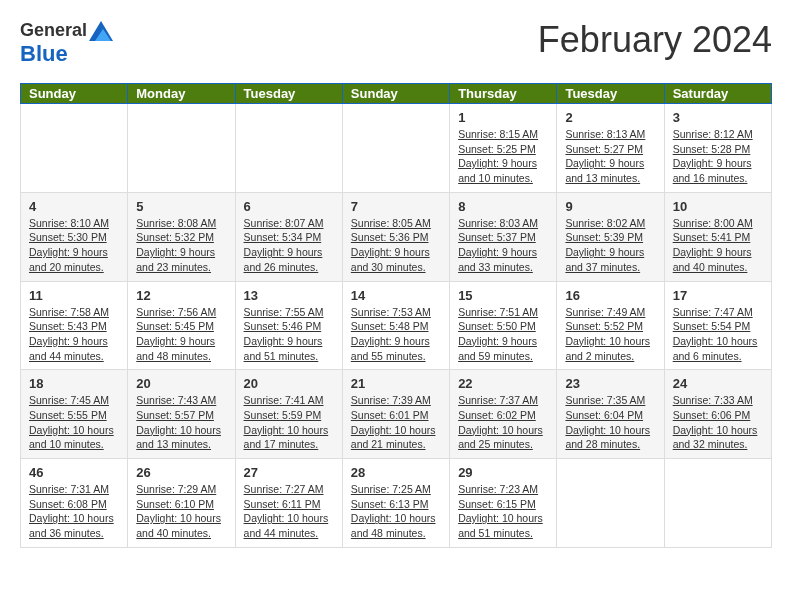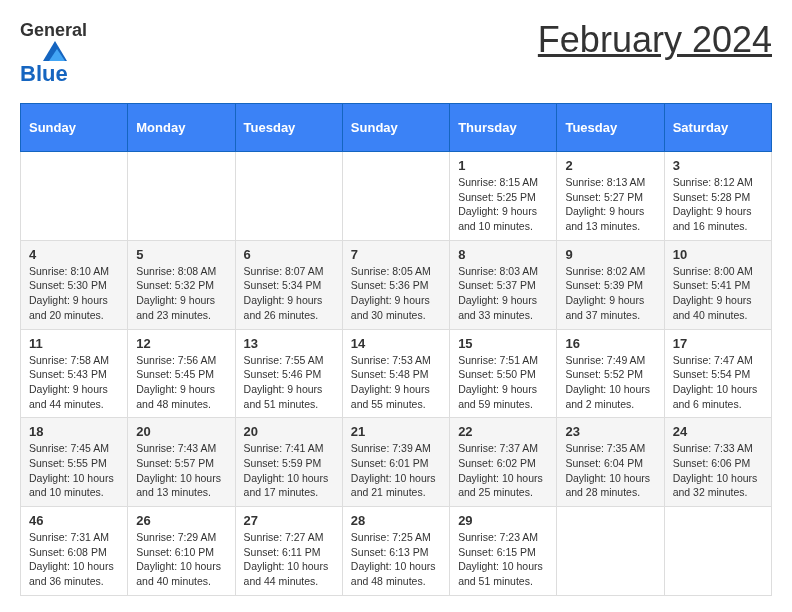--- a/index.html
+++ b/index.html
@@ -18,21 +18,20 @@
     }
     .logo {
       display: flex;
       flex-direction: column;
       align-items: flex-start;
     }
     .logo-text {
       display: flex;
       align-items: center;
       gap: 0;
-      flex-direction: column;
     }
     .logo-general {
       font-size: 18px;
       font-weight: bold;
       color: #333;
     }
     .logo-blue {
       font-size: 22px;
       font-weight: bold;
       color: #1565c0;
@@ -43,37 +42,36 @@
       margin-left: 2px;
     }
     .title-section {
       text-align: right;
     }
     .month-year {
       font-size: 36px;
       font-weight: normal;
       color: #333;
       line-height: 1.1;
-      text-decoration: underline;
     }
     .location {
       font-size: 16px;
       color: #555;
       margin-top: 2px;
     }
     .calendar {
       width: 100%;
       border-collapse: collapse;
       border: 1px solid #ccc;
     }
     .calendar th {
-      background-color: #3b82f6;
+      background-color: #4d7c0f;
       color: #fff;
       text-align: left;
-      padding: 16px 8px;
+      padding: 2px 8px;
       font-size: 13px;
       font-weight: bold;
       border: 1px solid #1565c0;
     }
     .calendar td {
       vertical-align: top;
       padding: 6px 8px;
       border: 1px solid #ddd;
       width: calc(100% / 7);
       min-height: 80px;
@@ -88,20 +86,21 @@
       font-size: 13px;
       font-weight: bold;
       color: #333;
       display: block;
       margin-bottom: 2px;
     }
     .day-info {
       font-size: 10.5px;
       color: #333;
       line-height: 1.4;
+      text-decoration: underline;
     }
   </style>
 </head>
 <body>
 
 <div class="header">
   <div class="logo">
     <div class="logo-text">
       <span class="logo-general">General</span>
       <svg class="logo-icon" viewBox="0 0 24 20" xmlns="http://www.w3.org/2000/svg">

